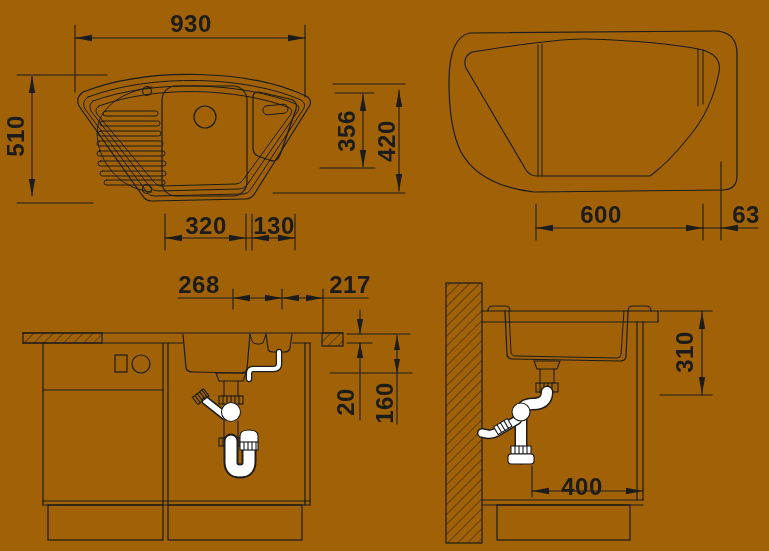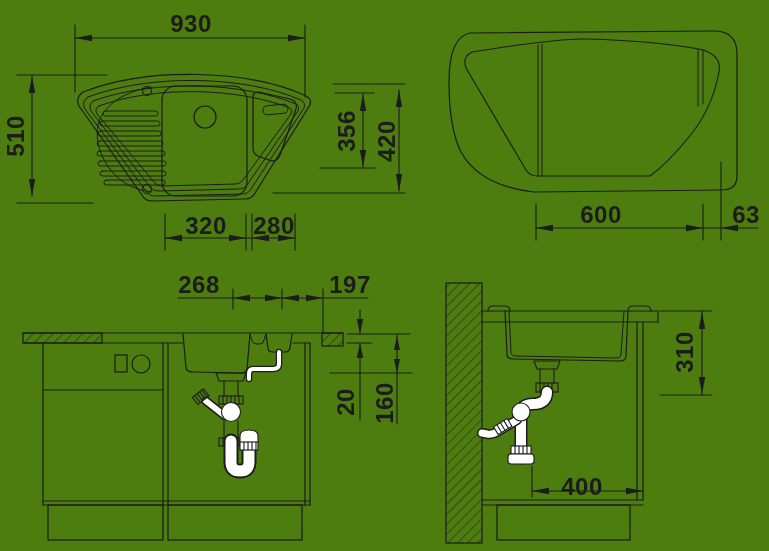--- a/index.html
+++ b/index.html
@@ -1,16 +1,16 @@
 <!DOCTYPE html>
 <html><head>
 <meta charset="utf-8">
 <style>
   html,body{margin:0;padding:0;background:#ffffff;}
-  #canvas{position:relative;width:769px;height:551px;background:#4d7c0f;overflow:hidden;
+  #canvas{position:relative;width:769px;height:551px;background:#a16207;overflow:hidden;
           font-family:"Liberation Sans",sans-serif;}
   #drawing{position:absolute;left:0;top:0;}
   .dim{position:absolute;font:bold 24px/1 "Liberation Sans",sans-serif;color:#1c1c1c;
        letter-spacing:0.5px;white-space:nowrap;transform:translate(-50%,-50%);}
   .dim.rot{transform:translate(-50%,-50%) rotate(-90deg);}
 </style>
 </head>
 <body>
 
 <div id="canvas">
@@ -287,26 +287,26 @@
       </g>
     </g>
   </g>
 </svg>
 
 <div class="dim" style="left:191px;top:24px;">930</div>
 <div class="dim rot" style="left:16px;top:136px;">510</div>
 <div class="dim rot" style="left:347px;top:131px;">356</div>
 <div class="dim rot" style="left:387px;top:141px;">420</div>
 <div class="dim" style="left:206px;top:226px;">320</div>
-<div class="dim" style="left:274px;top:226px;">280</div>
+<div class="dim" style="left:274px;top:226px;">130</div>
 
 <div class="dim" style="left:601px;top:215px;text-align:center;">600</div>
 <div class="dim" style="left:746px;top:215px;">63</div>
 
 <div class="dim" style="left:199px;top:285px;">268</div>
-<div class="dim" style="left:350px;top:285px;">197</div>
+<div class="dim" style="left:350px;top:285px;">217</div>
 <div class="dim rot" style="left:346px;top:402px;">20</div>
 <div class="dim rot" style="left:385px;top:403px;">160</div>
 
 <div class="dim rot" style="left:685px;top:352px;">310</div>
 <div class="dim" style="left:582px;top:451px;margin-top:36px;">400</div>
 
 </div>
 
 </body></html>

